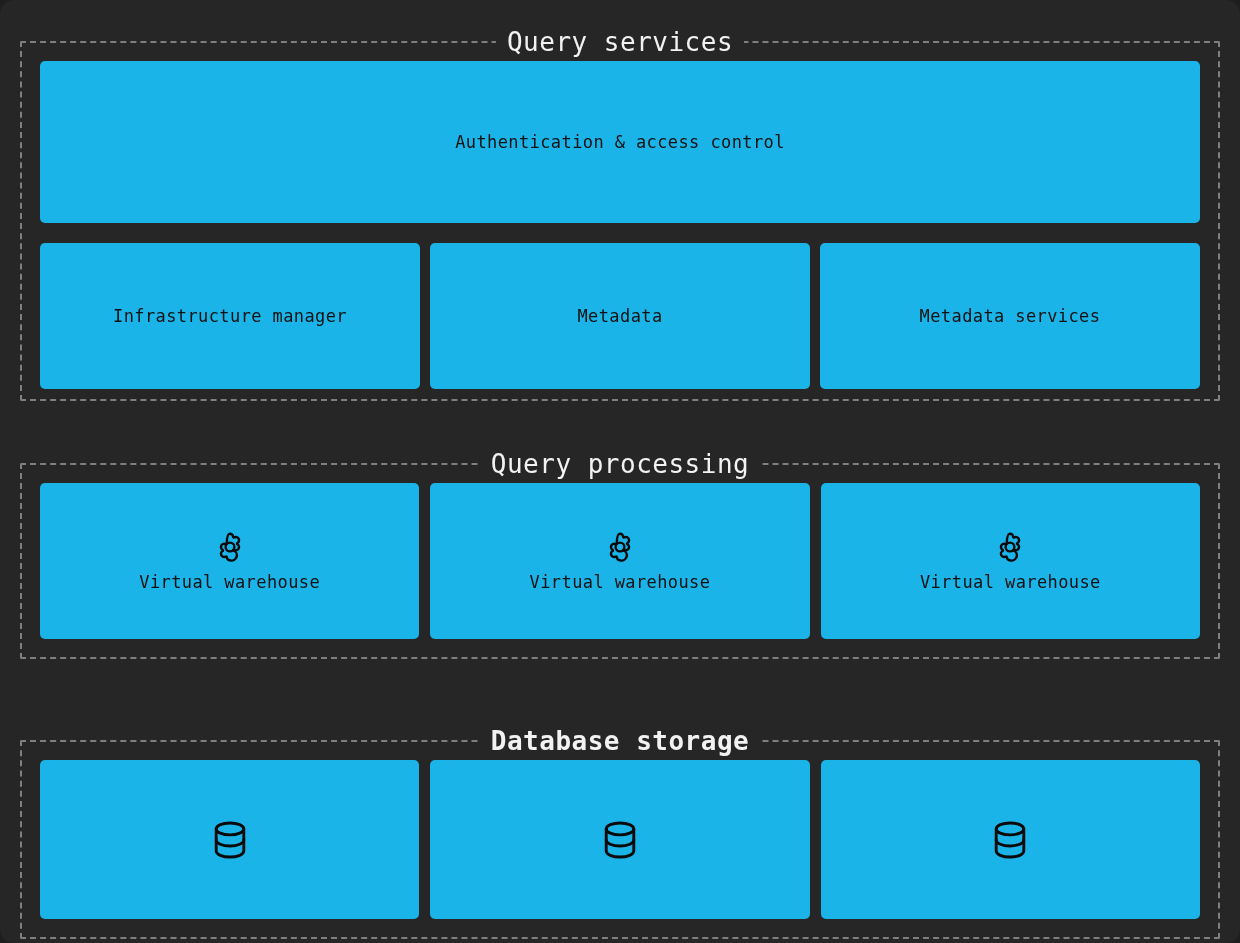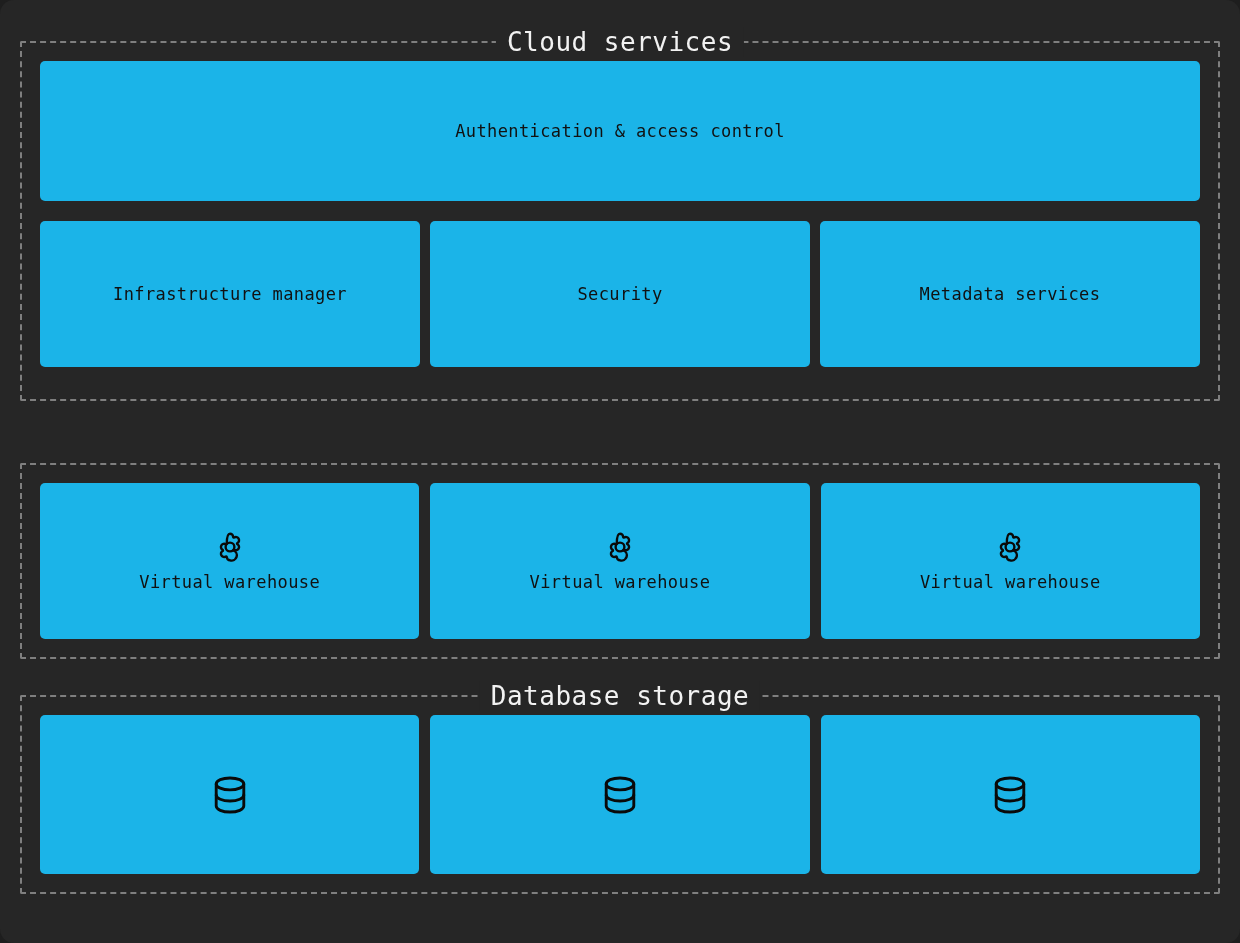--- a/index.html
+++ b/index.html
@@ -94,21 +94,21 @@
   
   #group-cloud-services {
     left: 20px;
     top: 41px;
     width: 1200px;
     height: 360px;
   }
   #cloud-wide-row { flex: 0 0 auto; }
   #node-auth {
     width: 100%;
-    height: 140px;
+    height: 162px;
   }
   #cloud-sub-row {
     margin-top: 20px;
     flex: 0 0 auto;
     gap: 10px;
   }
   #cloud-sub-row .node {
     height: 146px;
     flex: 1 1 0;
   }
@@ -125,69 +125,71 @@
     height: 100%;
   }
   #query-row .node {
     flex: 1 1 0;
     height: 100%;
   }
 
   
   #group-database-storage {
     left: 20px;
-    top: 695px;
+    top: 740px;
     width: 1200px;
     height: 199px;
+    font-weight: bold;
   }
   #storage-row {
     gap: 11px;
     height: 100%;
   }
   #storage-row .node {
     flex: 1 1 0;
     height: 100%;
   }
 </style>
 </head>
 <body>
 
 <div id="canvas">
 
   <div class="group" id="group-cloud-services">
-    <div class="group-title">Cloud services</div>
+    <div class="group-title">Query services</div>
 
     <div class="group-body">
 
       <div class="row" id="cloud-wide-row">
         <div class="node" id="node-auth">
           <span class="node-label">Authentication &amp; access control</span>
         </div>
       </div>
 
       <div class="row" id="cloud-sub-row">
 
         <div class="node">
           <span class="node-label">Infrastructure manager</span>
         </div>
 
         <div class="node">
-          <span class="node-label">Security</span>
+          <span class="node-label">Metadata</span>
         </div>
 
         <div class="node">
           <span class="node-label">Metadata services</span>
         </div>
 
 
       </div>
     </div>
   </div>
 
   <div class="group" id="group-query-processing">
+    <div class="group-title">Query processing</div>
 
     <div class="group-body">
       <div class="row" id="query-row">
 
         <div class="node">
           <span class="node-icon">
             <svg width="34" height="34" viewBox="0 0 24 24" fill="none" stroke="#0a0a0a" stroke-width="1.7" stroke-linecap="round" stroke-linejoin="round">
               <path d="M12 2.6c1.25 0 2.26 1.01 2.26 2.26v.08c0 .33.37.53.66.37l.07-.04
                        a2.26 2.26 0 0 1 3.09.83 2.26 2.26 0 0 1-.83 3.09l-.07.04
                        c-.29.17-.29.59 0 .76l.07.04a2.26 2.26 0 0 1 .83 3.09

